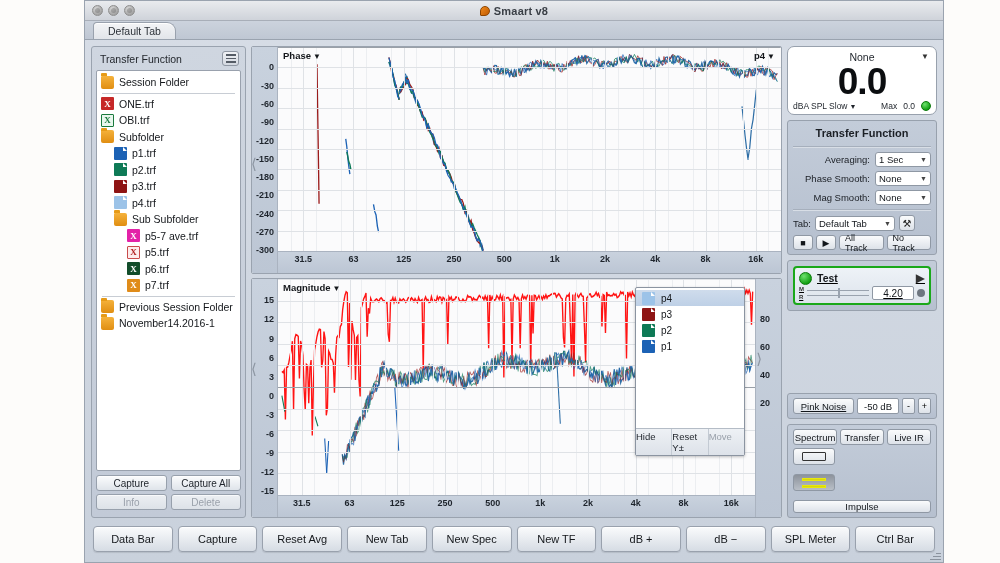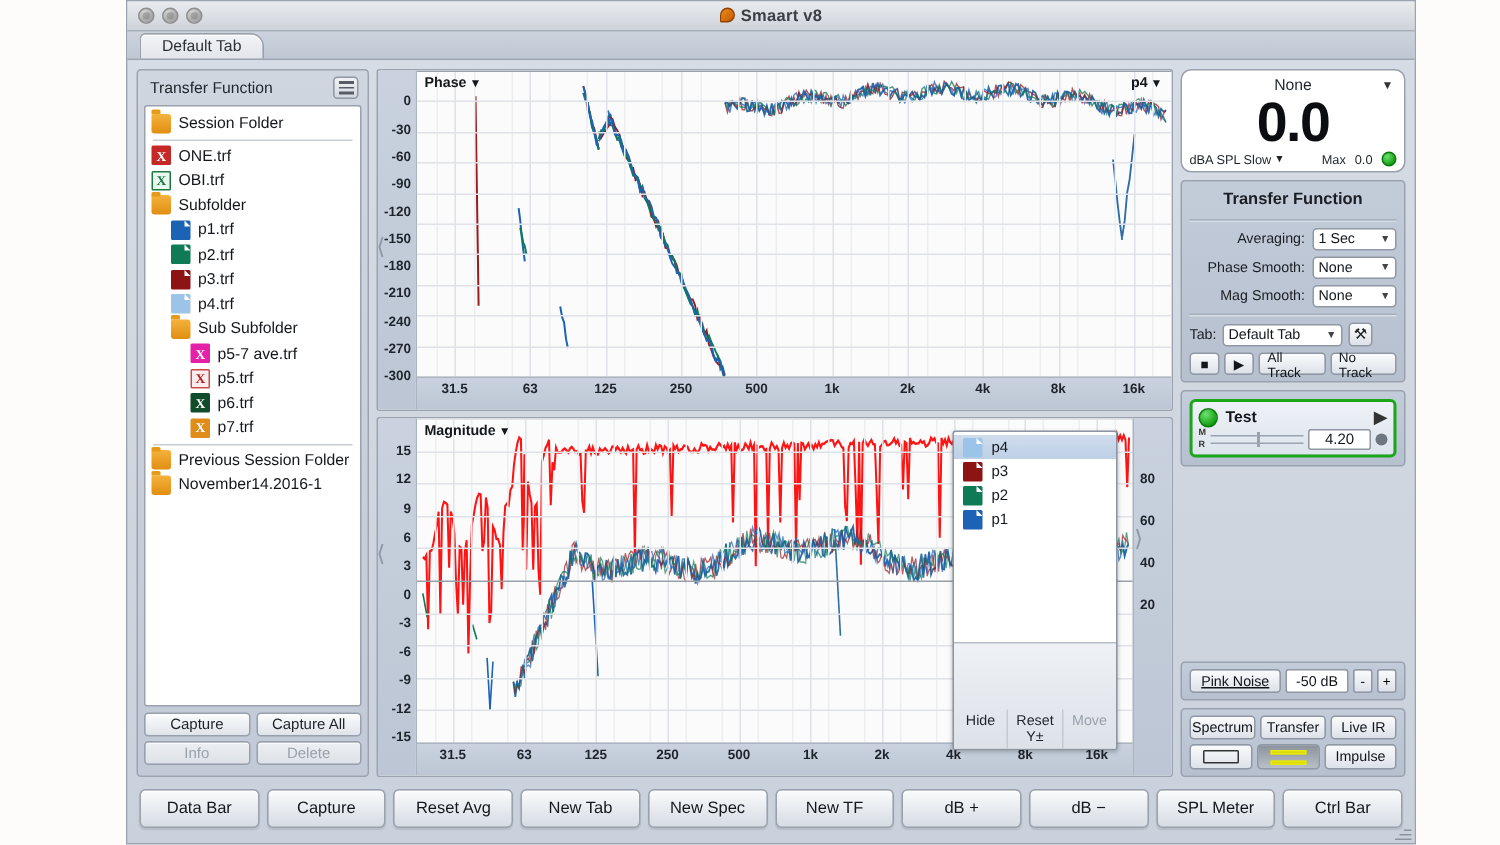--- a/index.html
+++ b/index.html
@@ -137,21 +137,21 @@
     position:absolute;width:110px;top:8px;right:10px;
     background:#fff;border:1px solid #8b94a1;border-radius:2px;
     display:flex;flex-direction:column;z-index:10;
     box-shadow:0 1px 3px rgba(0,0,0,.25);
   }
   .legend-list{flex:1;padding:2px 0;min-height:140px;}
   .lrow{display:flex;align-items:center;height:16px;padding-left:6px;font-size:10px;color:#14171b;}
   .lrow.sel{background:linear-gradient(#cfdcec,#bed0e6);}
   .lrow .lbl{margin-left:6px;}
   .legend-btns{display:flex;border-top:1px solid #b4bcc6;background:linear-gradient(#eef1f5,#dde2e9);}
-  .lbtn{flex:1;font-size:9.5px;text-align:center;padding:2px 0;color:#1e232a;border-right:1px solid #c3cad3;margin-top:44px;}
+  .lbtn{flex:1;font-size:9.5px;text-align:left;padding:2px 0;color:#1e232a;border-right:1px solid #c3cad3;}
   .lbtn:last-child{border-right:none;}
   .lbtn.dim{color:#9aa1ab;}
   .chev{position:absolute;font-size:15px;color:#8d96a2;z-index:5;}
   
   .rightpanel{width:150px;display:flex;flex-direction:column;gap:5px;}
   .spl{
     background:#fff;border:1px solid #98a1ad;border-radius:7px;padding:2px 5px 3px 5px;
   }
   .spl-top{display:flex;align-items:center;justify-content:center;position:relative;height:15px;}
   .spl-top .t{font-size:10.5px;color:#1e232a;}
@@ -206,21 +206,21 @@
     background:linear-gradient(#fafbfc,#dde2e9);font-size:9.5px;color:#12161b;
     display:flex;align-items:center;justify-content:center;padding:0 6px;}
   .nval{width:42px;height:16px;background:#fff;border:1px solid #8f98a4;border-radius:2px;
     font-size:9.5px;color:#12161b;display:flex;align-items:center;justify-content:center;}
   .pm{width:13px;height:16px;border:1px solid #8f98a4;border-radius:2px;
     background:linear-gradient(#fafbfc,#dde2e9);font-size:9px;display:flex;align-items:center;justify-content:center;}
   .moderow{display:flex;gap:3px;margin-bottom:3px;}
   .mbtn{flex:1;height:16px;border:1px solid #8f98a4;border-radius:3px;
     background:linear-gradient(#fafbfc,#dde2e9);font-size:9.5px;color:#12161b;
     display:flex;align-items:center;justify-content:center;}
-  .viewrow{display:flex;gap:3px;}
+  .viewrow{display:flex;gap:9px;flex-direction:column;}
   .vbtn{height:17px;border:1px solid #8f98a4;border-radius:3px;
     background:linear-gradient(#fafbfc,#dde2e9);display:flex;align-items:center;justify-content:center;
     font-size:9.5px;color:#12161b;}
   .vbtn.one{width:42px;}
   .vbtn.two{width:42px;background:linear-gradient(#8d939c,#b9bfc7);}
   .vbtn.flex{flex:1;}
   .vico1{width:24px;height:9px;border:1.5px solid #333;border-radius:1px;}
   .vico2{width:24px;height:10px;display:flex;flex-direction:column;justify-content:space-between;}
   .vico2 i{display:block;height:3px;border:1px solid #e8e80c;background:#d9d90b;}
   
@@ -633,21 +633,21 @@
         </div>
 
         <div class="trackrow">
           <div class="tbtn sq">■</div>
           <div class="tbtn sq">▶</div>
           <div class="tbtn flex">All Track</div>
           <div class="tbtn flex">No Track</div>
         </div>
       </div>
 
-      <div class="rsect" style="padding:5px;">
+      <div class="rsect" style="padding:5px;text-decoration:underline;">
         <div class="meas">
           <div class="meas-top">
             <span class="greendot" style="width:13px;height:13px;"></span>
             <span class="meas-name">Test</span>
             <span class="play">▶</span>
           </div>
           <div class="meas-bot">
             <div style="display:flex;flex-direction:column;gap:2px;">
               <span class="mr">M</span>
               <span class="mr">R</span>

